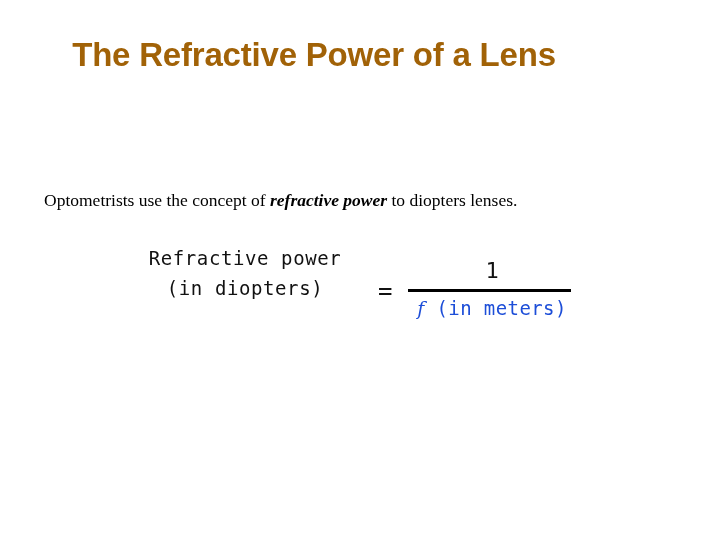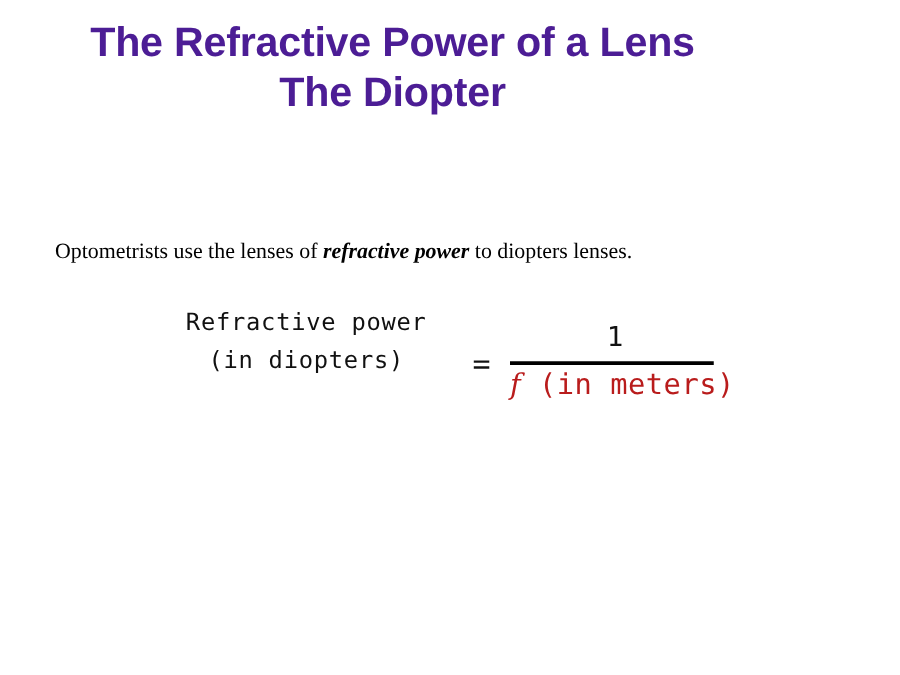--- a/index.html
+++ b/index.html
@@ -21,29 +21,29 @@
     position: relative;
     width: 720px;
     height: 540px;
     background: #ffffff;
   }
 
   
   .slide-title {
     position: absolute;
     left: 0;
-    top: 14px;
+    top: 35px;
     width: 628px;
     text-align: center;
     font-family: "Liberation Sans", sans-serif;
     font-weight: bold;
     font-size: 33px;
     line-height: 40px;
     letter-spacing: -0.2px;
-    color: #4c1d95;
+    color: #a16207;
   }
   .slide-title .title-line {
     display: block;
     white-space: nowrap;
   }
 
   
   .body-block {
     position: absolute;
     left: 44px;
@@ -116,43 +116,42 @@
     white-space: nowrap;
   }
   .eq-fraction-bar {
     width: 163px;
     height: 3px;
     background: #000000;
     margin: 4px 0 3px 0;
   }
   .eq-denominator {
     font-family: "DejaVu Sans Mono", monospace;
-    font-size: 23px;
+    font-size: 19px;
     line-height: 26px;
     letter-spacing: 0.4px;
-    color: #b91c1c;
+    color: #1d4ed8;
     white-space: nowrap;
   }
   .eq-denominator .var-f {
     font-style: italic;
     font-family: "DejaVu Serif", serif;
   }
 </style>
 </head>
 <body>
 
 <div class="slide">
 
   <div class="slide-title">
     <span class="title-line">The Refractive Power of a Lens</span>
-    <span class="title-line">The Diopter</span>
   </div>
 
   <div class="body-block">
-    <p class="body-text"><span>Optometrists use the lenses of </span><span class="em-term">refractive power</span><span> to diopters lenses.</span></p>
+    <p class="body-text"><span>Optometrists use the concept of </span><span class="em-term">refractive power</span><span> to diopters lenses.</span></p>
   </div>
 
   <div class="equation-figure">
 
     <div class="eq-lhs">
       <span class="eq-line">Refractive power</span>
       <span class="eq-line">(in diopters)</span>
     </div>
 
     <div class="eq-equals">=</div>

